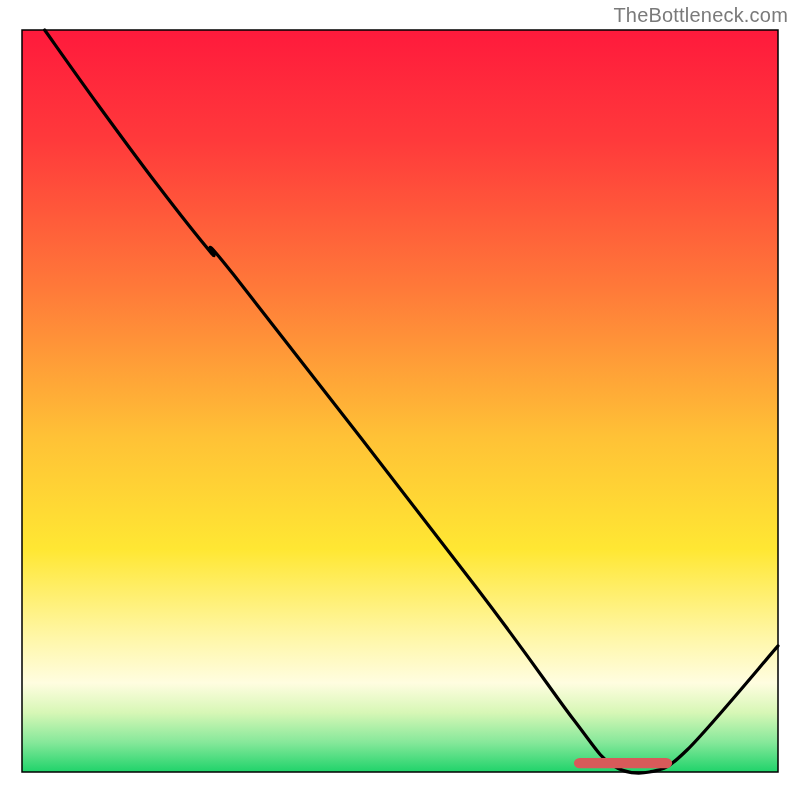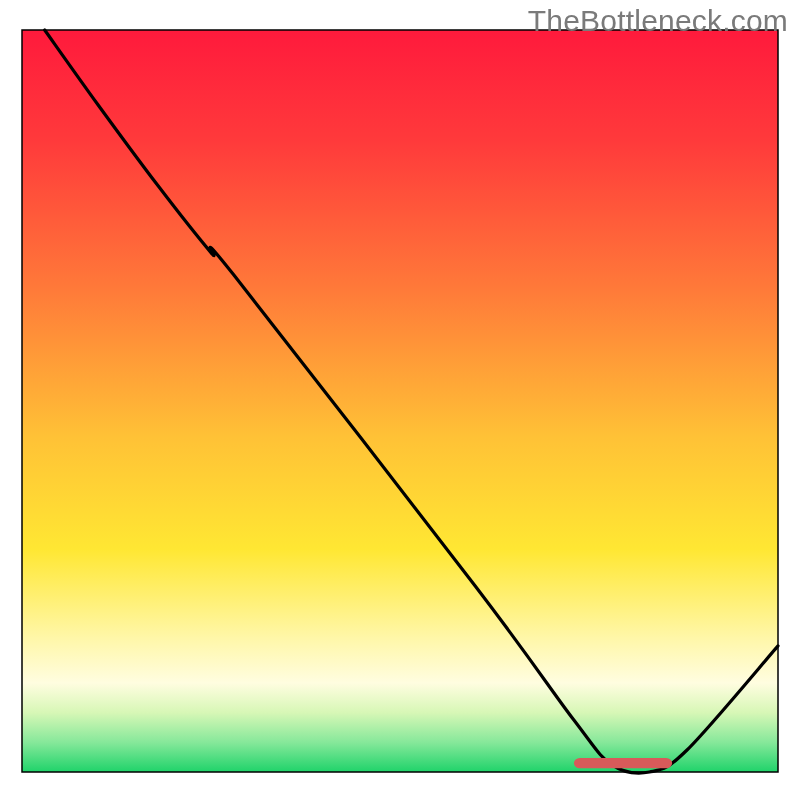--- a/index.html
+++ b/index.html
@@ -17,21 +17,21 @@
     height: 800px;
   }
   svg {
     display: block;
   }
   .watermark {
     position: absolute;
     top: 4px;
     right: 12px;
     color: #7a7a7a;
-    font-size: 30px;
+    font-size: 20px;
     font-weight: 400;
     letter-spacing: 0.2px;
     user-select: none;
   }
 </style>
 </head>
 <body>
 
 <div class="canvas-wrap">
 

